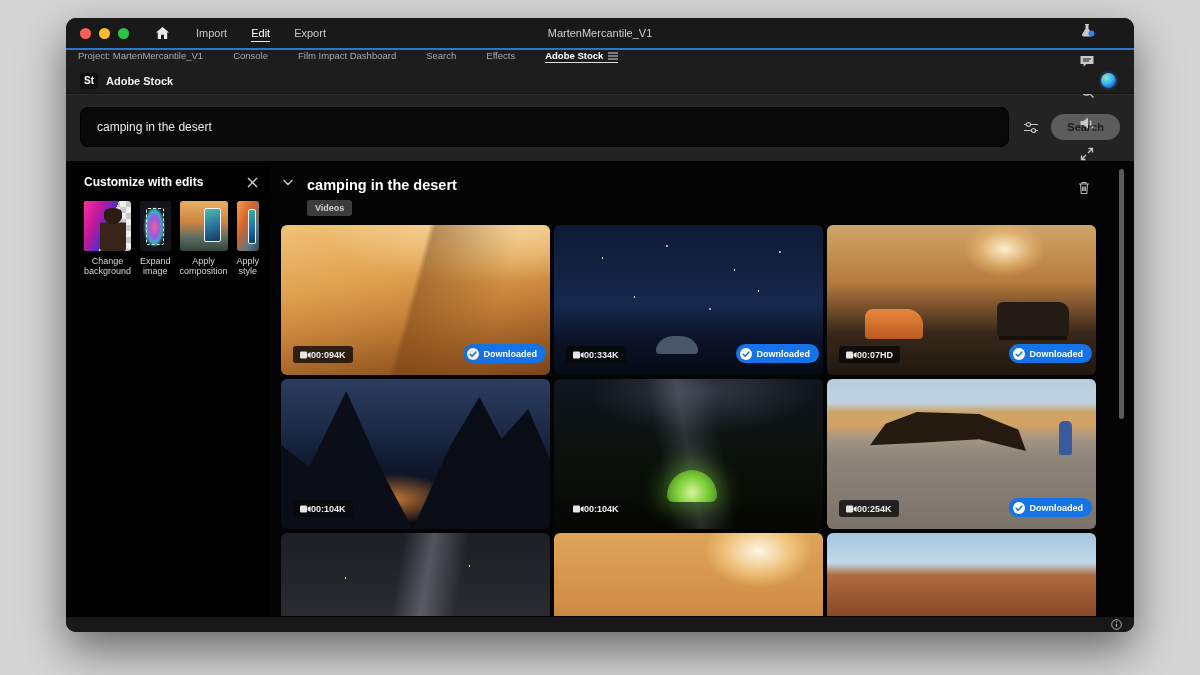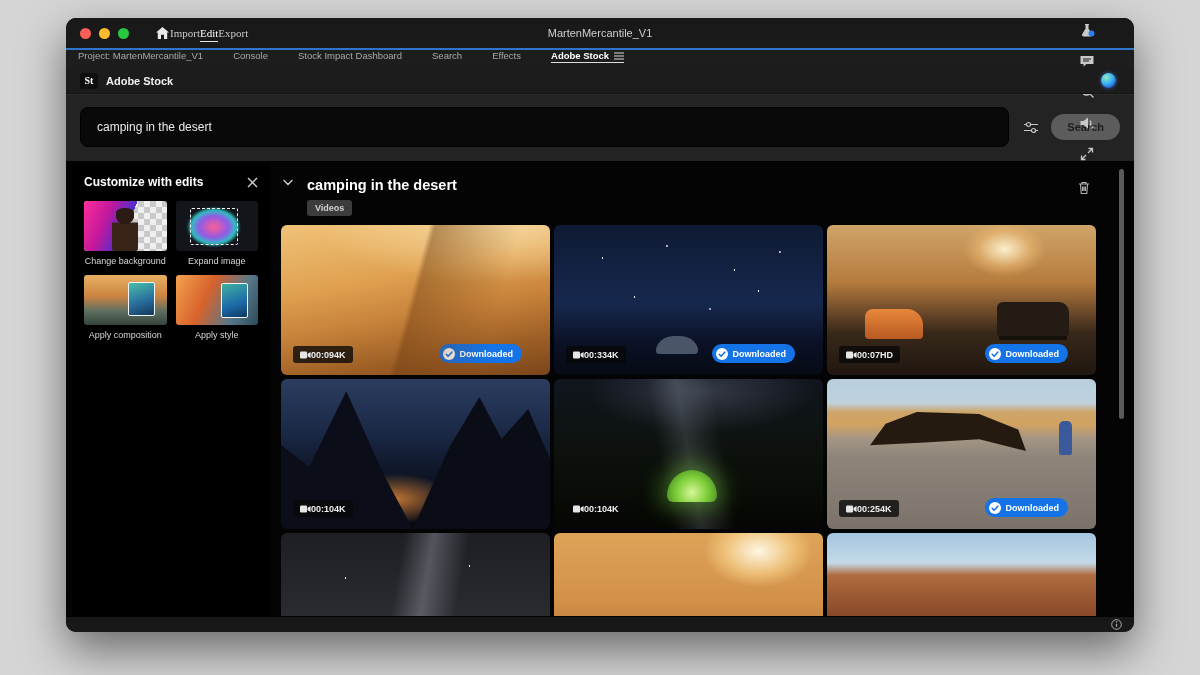--- a/index.html
+++ b/index.html
@@ -7,57 +7,57 @@
   *{box-sizing:border-box;}
   .window{position:absolute;left:66px;top:18px;width:1068px;height:614px;background:#111;
     border-radius:10px;overflow:hidden;box-shadow:0 18px 45px rgba(0,0,0,.5);display:flex;flex-direction:column;}
 
   
   .titlebar{height:30px;background:#191919;display:flex;align-items:center;position:relative;flex:0 0 auto;}
   .lights{display:flex;gap:8px;margin-left:14px;}
   .light{width:11px;height:11px;border-radius:50%;}
   .l-close{background:#ff5f57;}.l-min{background:#febc2e;}.l-zoom{background:#28c840;}
   .home{margin-left:26px;display:flex;align-items:center;}
-  .menu{display:flex;font-family:Liberation Serif, serif;}
+  .menu{display:flex;gap:24px;margin-left:26px;}
   .menu-item{font-size:11px;color:#c9c9c9;padding:2px 0;}
   .menu-item.active{color:#fff;border-bottom:1.5px solid #e8e8e8;}
   .tb-title{position:absolute;left:0;right:0;text-align:center;font-size:11px;color:#cfcfcf;pointer-events:none;}
   .tb-right{margin-left:auto;display:flex;align-items:center;gap:17px;margin-right:16px;flex-direction:column;}
   .essentials{font-size:9px;letter-spacing:.6px;color:#c9c9c9;}
   .tb-ic{display:flex;align-items:center;position:relative;}
   .focus-line{height:2px;background:#2e76c9;flex:0 0 auto;}
 
   
   .tabbar{height:18px;background:#1d1d1d;display:flex;align-items:flex-start;gap:30px;padding:0 0 0 12px;flex:0 0 auto;}
   .tab{font-size:9.5px;color:#a9a9a9;white-space:nowrap;}
   .tab.active{color:#fff;font-weight:bold;border-bottom:1.5px solid #ddd;display:flex;align-items:center;gap:5px;padding-bottom:1px;}
 
   
   .panel-header{height:26px;background:#1c1c1c;display:flex;align-items:center;padding-left:14px;position:relative;flex:0 0 auto;border-bottom:1px solid #141414;}
-  .st-logo{width:18px;height:16px;background:#0e0e0e;border-radius:3px;color:#fff;font-weight:bold;font-size:10px;display:flex;align-items:center;justify-content:center;font-family:Liberation Serif, serif;}
+  .st-logo{width:18px;height:16px;background:#0e0e0e;border-radius:3px;color:#fff;font-weight:bold;font-size:10px;display:flex;align-items:center;justify-content:center;}
   .ph-title{margin-left:8px;font-size:11px;font-weight:bold;color:#f0f0f0;}
   .globe{position:absolute;right:18px;width:15px;height:15px;border-radius:50%;
     background:radial-gradient(circle at 35% 30%,#8fe8c8 0%,#36b3f0 45%,#1e45c8 85%);box-shadow:0 0 4px rgba(60,140,255,.6);}
 
   
   .search-section{background:#232323;border-top:1px solid #2c2c2c;padding:12px 14px 14px 14px;display:flex;align-items:center;flex:0 0 auto;}
   .search-input{flex:1;height:40px;background:#090909;border:1px solid #000;border-radius:8px;color:#eaeaea;
     font-size:12px;padding:0 16px;font-family:"Liberation Sans",sans-serif;outline:none;}
   .filter-btn{margin:0 12px 0 14px;display:flex;align-items:center;}
   .search-btn{height:26px;padding:0 16px;border:none;border-radius:14px;background:#5c5c5c;color:#1d1d1d;
     font-size:11px;font-weight:bold;font-family:"Liberation Sans",sans-serif;}
 
   
   .content{flex:1;background:#040404;display:flex;padding:2px 0 0 6px;position:relative;overflow:hidden;}
 
   
   .customize{width:198px;flex:0 0 auto;background:#000;padding:12px 12px;}
   .cz-head{display:flex;align-items:center;justify-content:space-between;}
   .cz-title{font-size:12px;font-weight:bold;color:#fff;}
-  .cz-grid{margin-top:12px;display:grid;grid-template-columns:1fr 1fr;column-gap:9px;row-gap:13px;gap:9px;}
+  .cz-grid{margin-top:12px;display:grid;grid-template-columns:1fr 1fr 1fr 1fr;column-gap:9px;row-gap:13px;gap:9px;}
   .cz-item{text-align:center;}
   .cz-thumb{height:50px;border-radius:3px;position:relative;overflow:hidden;}
   .cz-label{margin-top:5px;font-size:9px;color:#d6d6d6;}
   .c1{background:repeating-conic-gradient(#c9c9c9 0% 25%,#efefef 0% 50%) 0 0/12px 12px;}
   .c1::before{content:"";position:absolute;inset:0;background:linear-gradient(112deg,#ff2d9a 0%,#c0189c 28%,#4a2fd0 52%,transparent 52%);}
   .c1::after{content:"";position:absolute;left:34%;top:14%;width:26px;height:44px;border-radius:12px 12px 4px 4px;
     background:radial-gradient(circle at 50% 16%,#2b1b14 0 9px,transparent 9.5px),linear-gradient(180deg,transparent 14px,#3a241a 15px);}
   .c2{background:#14141b;}
   .c2::before{content:"";position:absolute;inset:0;background:radial-gradient(45% 55% at 46% 52%,#ff5f92 0%,#8e5ae8 40%,#2bc8c0 62%,transparent 72%);filter:blur(1px);}
   .c2::after{content:"";position:absolute;left:18%;top:14%;width:55%;height:70%;border:1.5px dashed #f2f2f2;border-radius:2px;}
@@ -73,21 +73,21 @@
   .res-head{position:relative;padding-left:26px;}
   .chev{position:absolute;left:2px;top:2px;}
   .res-time{font-size:8.5px;letter-spacing:.5px;color:#b8b8b8;font-weight:bold;}
   .res-title{margin-top:4px;font-size:14.5px;font-weight:bold;color:#fff;}
   .media-badge{display:inline-block;margin-top:7px;background:#3c3c3c;color:#cfcfcf;font-size:9px;padding:3px 8px;border-radius:3px;font-weight:bold;}
   .trash{position:absolute;right:6px;top:4px;}
   .grid{margin-top:9px;display:grid;grid-template-columns:repeat(3,1fr);gap:4px;grid-auto-rows:150px;}
   .tile{position:relative;border-radius:6px;overflow:hidden;}
   .dur{position:absolute;left:12px;bottom:12px;display:flex;align-items:center;background:rgba(8,8,8,.78);
     border-radius:3px;height:17px;padding:0 7px;color:#efefef;font-size:9px;font-weight:bold;}
-  .dl{position:absolute;right:28px;bottom:12px;display:flex;align-items:center;gap:5px;background:#1473e6;
+  .dl{position:absolute;right:4px;bottom:12px;display:flex;align-items:center;gap:5px;background:#1473e6;
     border-radius:10px;height:19px;padding:0 9px 0 4px;color:#fff;font-size:9px;font-weight:bold;}
 
   
   .t1{background:radial-gradient(120% 70% at 80% 0%,rgba(255,236,190,.65),transparent 55%),
       linear-gradient(170deg,#f0c278 0%,#e0a251 35%,#c6823a 58%,#9a5c24 82%,#7a451a 100%);}
   .t1::after{content:"";position:absolute;inset:0;background:linear-gradient(105deg,transparent 48%,rgba(110,60,18,.45) 50%,transparent 78%);}
   .t2{background:radial-gradient(1.5px 1.5px at 18% 22%,#fff 40%,transparent 60%),radial-gradient(1.5px 1.5px at 42% 14%,#fff 40%,transparent 60%),
       radial-gradient(1.5px 1.5px at 67% 30%,#fff 40%,transparent 60%),radial-gradient(1.5px 1.5px at 84% 18%,#fff 40%,transparent 60%),
       radial-gradient(1.5px 1.5px at 30% 48%,#e8f0ff 40%,transparent 60%),radial-gradient(1.5px 1.5px at 58% 56%,#e8f0ff 40%,transparent 60%),
       radial-gradient(1.5px 1.5px at 76% 44%,#fff 40%,transparent 60%),
@@ -201,21 +201,21 @@
             <path d="M8.5 1.5 h4 v4 M12.5 1.5 l-4.5 4.5 M5.5 12.5 h-4 v-4 M1.5 12.5 L6 8" fill="none" stroke="#c9c9c9" stroke-width="1.3"></path>
           </svg>
       </span>
     </div>
   </div>
   <div class="focus-line"></div>
 
   <div class="tabbar">
     <span class="tab">Project: MartenMercantile_V1</span>
     <span class="tab">Console</span>
-    <span class="tab">Stock Impact Dashboard</span>
+    <span class="tab">Film Impact Dashboard</span>
     <span class="tab">Search</span>
     <span class="tab">Effects</span>
     <span class="tab active">
       <span>Adobe Stock</span>
       <svg width="10" height="8" viewBox="0 0 10 8">
           <path d="M0 1h10 M0 4h10 M0 7h10" stroke="#ddd" stroke-width="1.2"></path>
         </svg>
     </span>
   </div>
 

